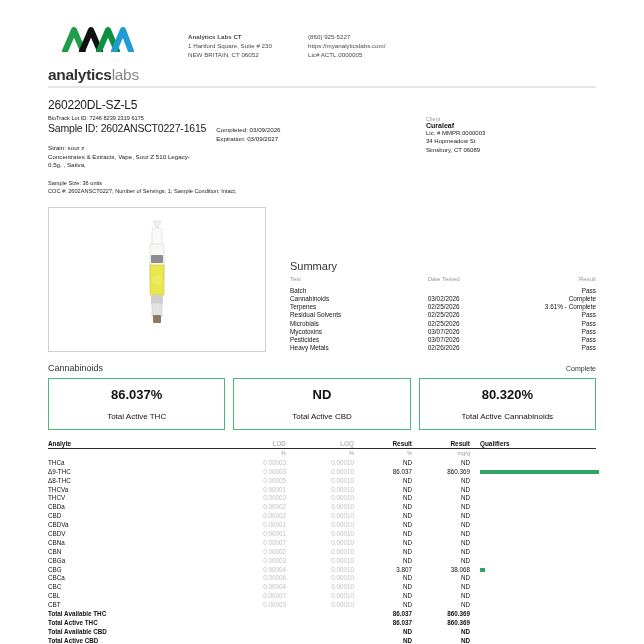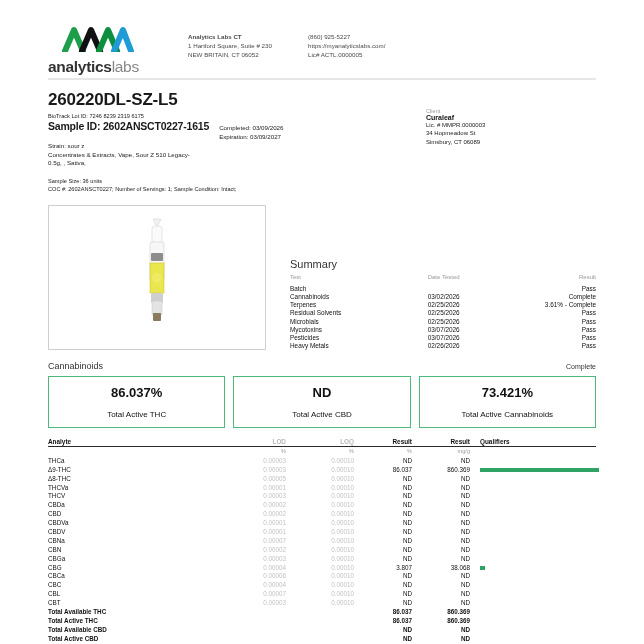--- a/index.html
+++ b/index.html
@@ -11,39 +11,39 @@
     color:#1a1a1a;
     position:relative;
     overflow:hidden;
   }
   .page { position:absolute; left:0; top:0; width:644px; height:644px; padding:0 48px; }
 
   
   .header { display:flex; align-items:flex-start; padding-top:26px; }
   .logo-block { width:140px; flex:0 0 140px; }
   .logo-mark { width:72px; height:26px; margin-left:14px; display:block; }
-  .logo-word { font-size:15.5px; letter-spacing:-0.3px; color:#444; margin-top:6px; }
+  .logo-word { font-size:15.5px; letter-spacing:-0.3px; color:#444; margin-top:14px; }
   .logo-word b { font-weight:700; color:#333; }
   .logo-word span.light { color:#888; font-weight:400; }
   .addr-col { font-size:6.2px; line-height:9.2px; color:#4a4a4a; padding-top:6px; }
   .addr-col.c1 { width:120px; flex:0 0 120px; }
   .addr-col.c2 { width:130px; flex:0 0 130px; }
   .addr-col .strong { font-weight:700; }
   .coa-col { margin-left:auto; text-align:right; padding-top:4px; }
   .coa-title { font-size:11px; color:#6f6f6f; font-weight:400; letter-spacing:.1px;}
   .coa-page { font-size:5.6px; color:#8d8d8d; margin-top:16px; }
   .header-rule { height:2px; background:#e6e6e6; margin-top:2px; }
 
   
   .sample-wrap { display:flex; margin-top:10px; }
   .sample-left { flex:1 1 auto; }
-  .sample-title { font-size:17px; font-weight:700; letter-spacing:-.2px; }
+  .sample-title { font-size:12px; font-weight:400; letter-spacing:-.2px; }
   .biotrack { font-size:5.6px; color:#222; margin-top:3px; }
   .sampleid-row { display:flex; align-items:baseline; margin-top:1px; }
-  .sampleid { font-size:10.5px; font-weight:700; letter-spacing:-.2px; }
+  .sampleid { font-size:10.5px; font-weight:400; letter-spacing:-.2px; }
   .dates { margin-left:10px; font-size:6.2px; line-height:9px; color:#222; }
   .strain-lines { font-size:6.2px; line-height:8.6px; color:#222; margin-top:1px; }
   .sample-meta { font-size:5.6px; line-height:8px; color:#222; margin-top:9px; }
 
   .client-col { width:170px; flex:0 0 170px; padding-top:18px; }
   .client-label { font-size:5.6px; color:#9a9a9a; }
   .client-name { font-size:7px; font-weight:700; color:#111; }
   .client-line { font-size:6px; line-height:8.4px; color:#222; }
 
   
@@ -236,21 +236,21 @@
   <div class="boxes">
       <div class="box">
         <div class="box-val">86.037%</div>
         <div class="box-lbl">Total Active THC</div>
       </div>
       <div class="box">
         <div class="box-val">ND</div>
         <div class="box-lbl">Total Active CBD</div>
       </div>
       <div class="box">
-        <div class="box-val">73.421%</div>
+        <div class="box-val">80.320%</div>
         <div class="box-lbl">Total Active Cannabinoids</div>
       </div>
     </div>
 
   <div class="an-wrap">
     <table class="an-table">
       <colgroup>
         <col class="an">
           <col class="lod">
           <col class="loq">

